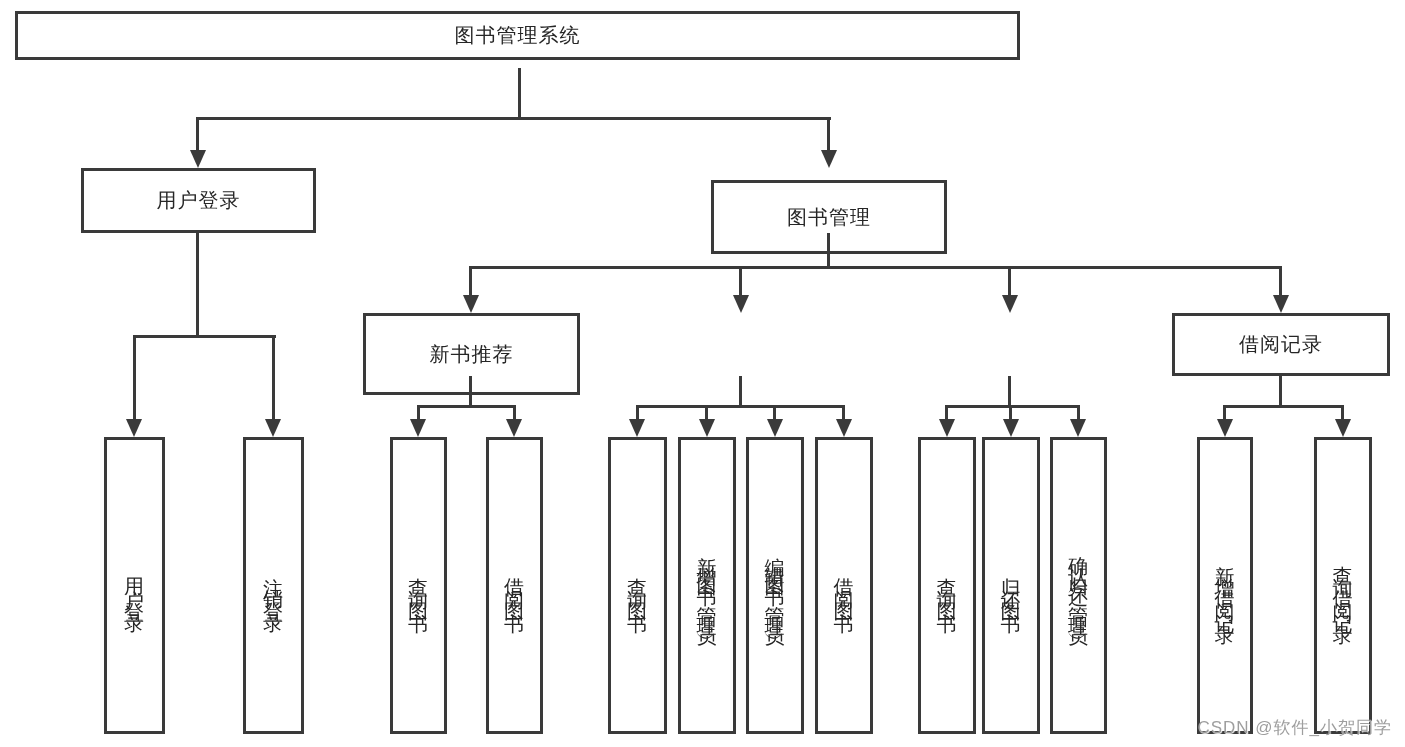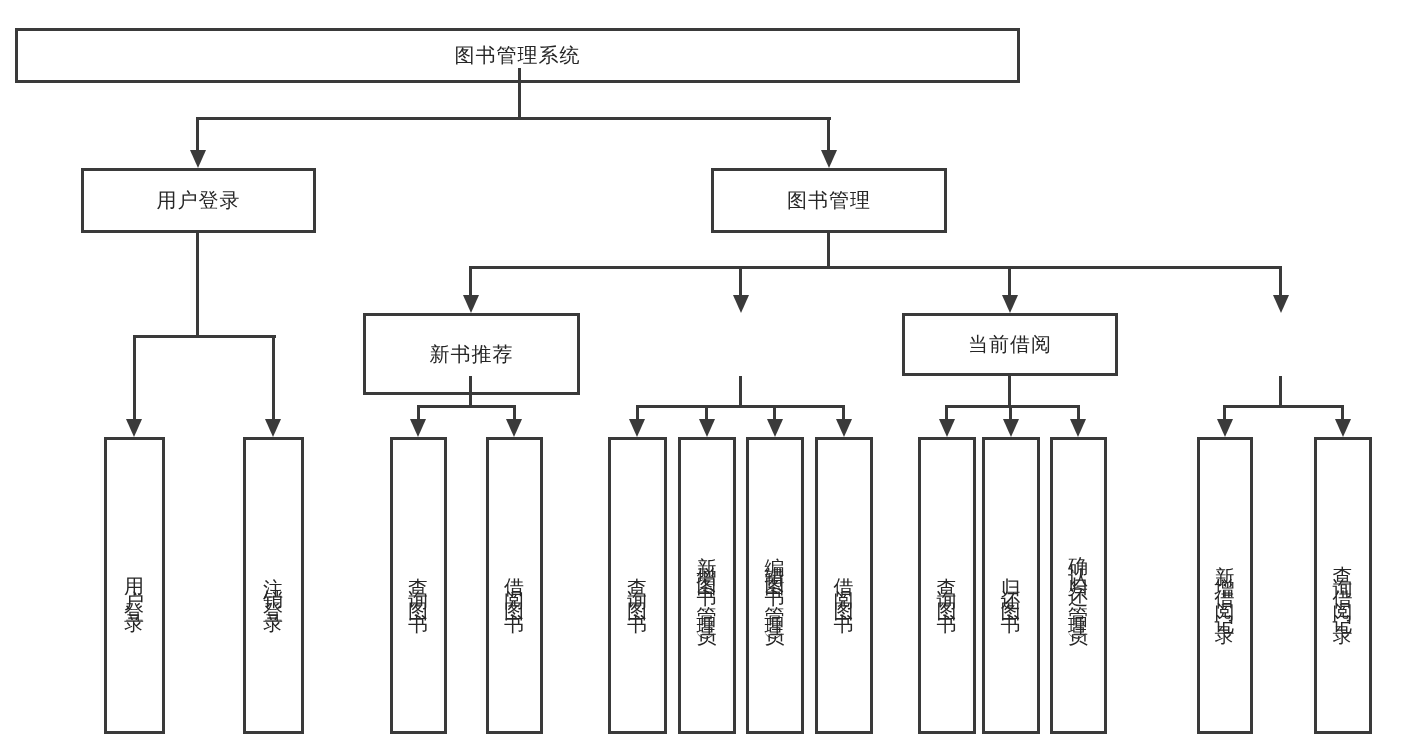--- a/index.html
+++ b/index.html
@@ -27,36 +27,36 @@
   .watermark{
     position:absolute;right:13px;top:716px;font-size:17px;color:#9e9e9e;
     text-shadow:1px 1px 1px #ffffff;z-index:10;white-space:nowrap;letter-spacing:1px;
   }
 </style>
 </head>
 <body>
 
 <div class="canvas">
 
-  <div class="node" style="left:15px;top:28px;width:1005px;height:55px">
+  <div class="node" style="left:15px;top:11px;width:1005px;height:49px">
     <span class="hlabel">图书管理系统</span>
   </div>
 
   <div class="node" style="left:81px;top:168px;width:235px;height:65px">
     <span class="hlabel">用户登录</span>
   </div>
-  <div class="node" style="left:711px;top:168px;width:236px;height:65px">
+  <div class="node" style="left:711px;top:180px;width:236px;height:74px">
     <span class="hlabel">图书管理</span>
   </div>
 
   <div class="node" style="left:363px;top:313px;width:217px;height:82px">
     <span class="hlabel">新书推荐</span>
   </div>
-  <div class="node" style="left:902px;top:313px;width:216px;height:63px">
-    <span class="hlabel">当前借阅</span>
+  <div class="node" style="left:1172px;top:313px;width:218px;height:63px">
+    <span class="hlabel">借阅记录</span>
   </div>
 
   <div class="node leaf" style="left:104px;top:437px;width:61px;height:297px">
     <span class="vlabel">用户登录</span>
   </div>
   <div class="node leaf" style="left:243px;top:437px;width:61px;height:297px">
     <span class="vlabel">注销登录</span>
   </div>
 
   <div class="node leaf" style="left:390px;top:437px;width:57px;height:297px">
@@ -148,14 +148,15 @@
   <div class="vline" style="left:1077px;top:407px;height:14px"></div>
   <div class="arrow" style="left:1070px;top:419px"></div>
 
   <div class="vline" style="left:1279px;top:376px;height:31px"></div>
   <div class="hline" style="left:1223px;top:405px;width:121px"></div>
   <div class="vline" style="left:1223px;top:407px;height:14px"></div>
   <div class="arrow" style="left:1217px;top:419px"></div>
   <div class="vline" style="left:1341px;top:407px;height:14px"></div>
   <div class="arrow" style="left:1335px;top:419px"></div>
 
+  <div class="watermark">CSDN @软件_小贺同学</div>
 
 </div>
 
 </body></html>

